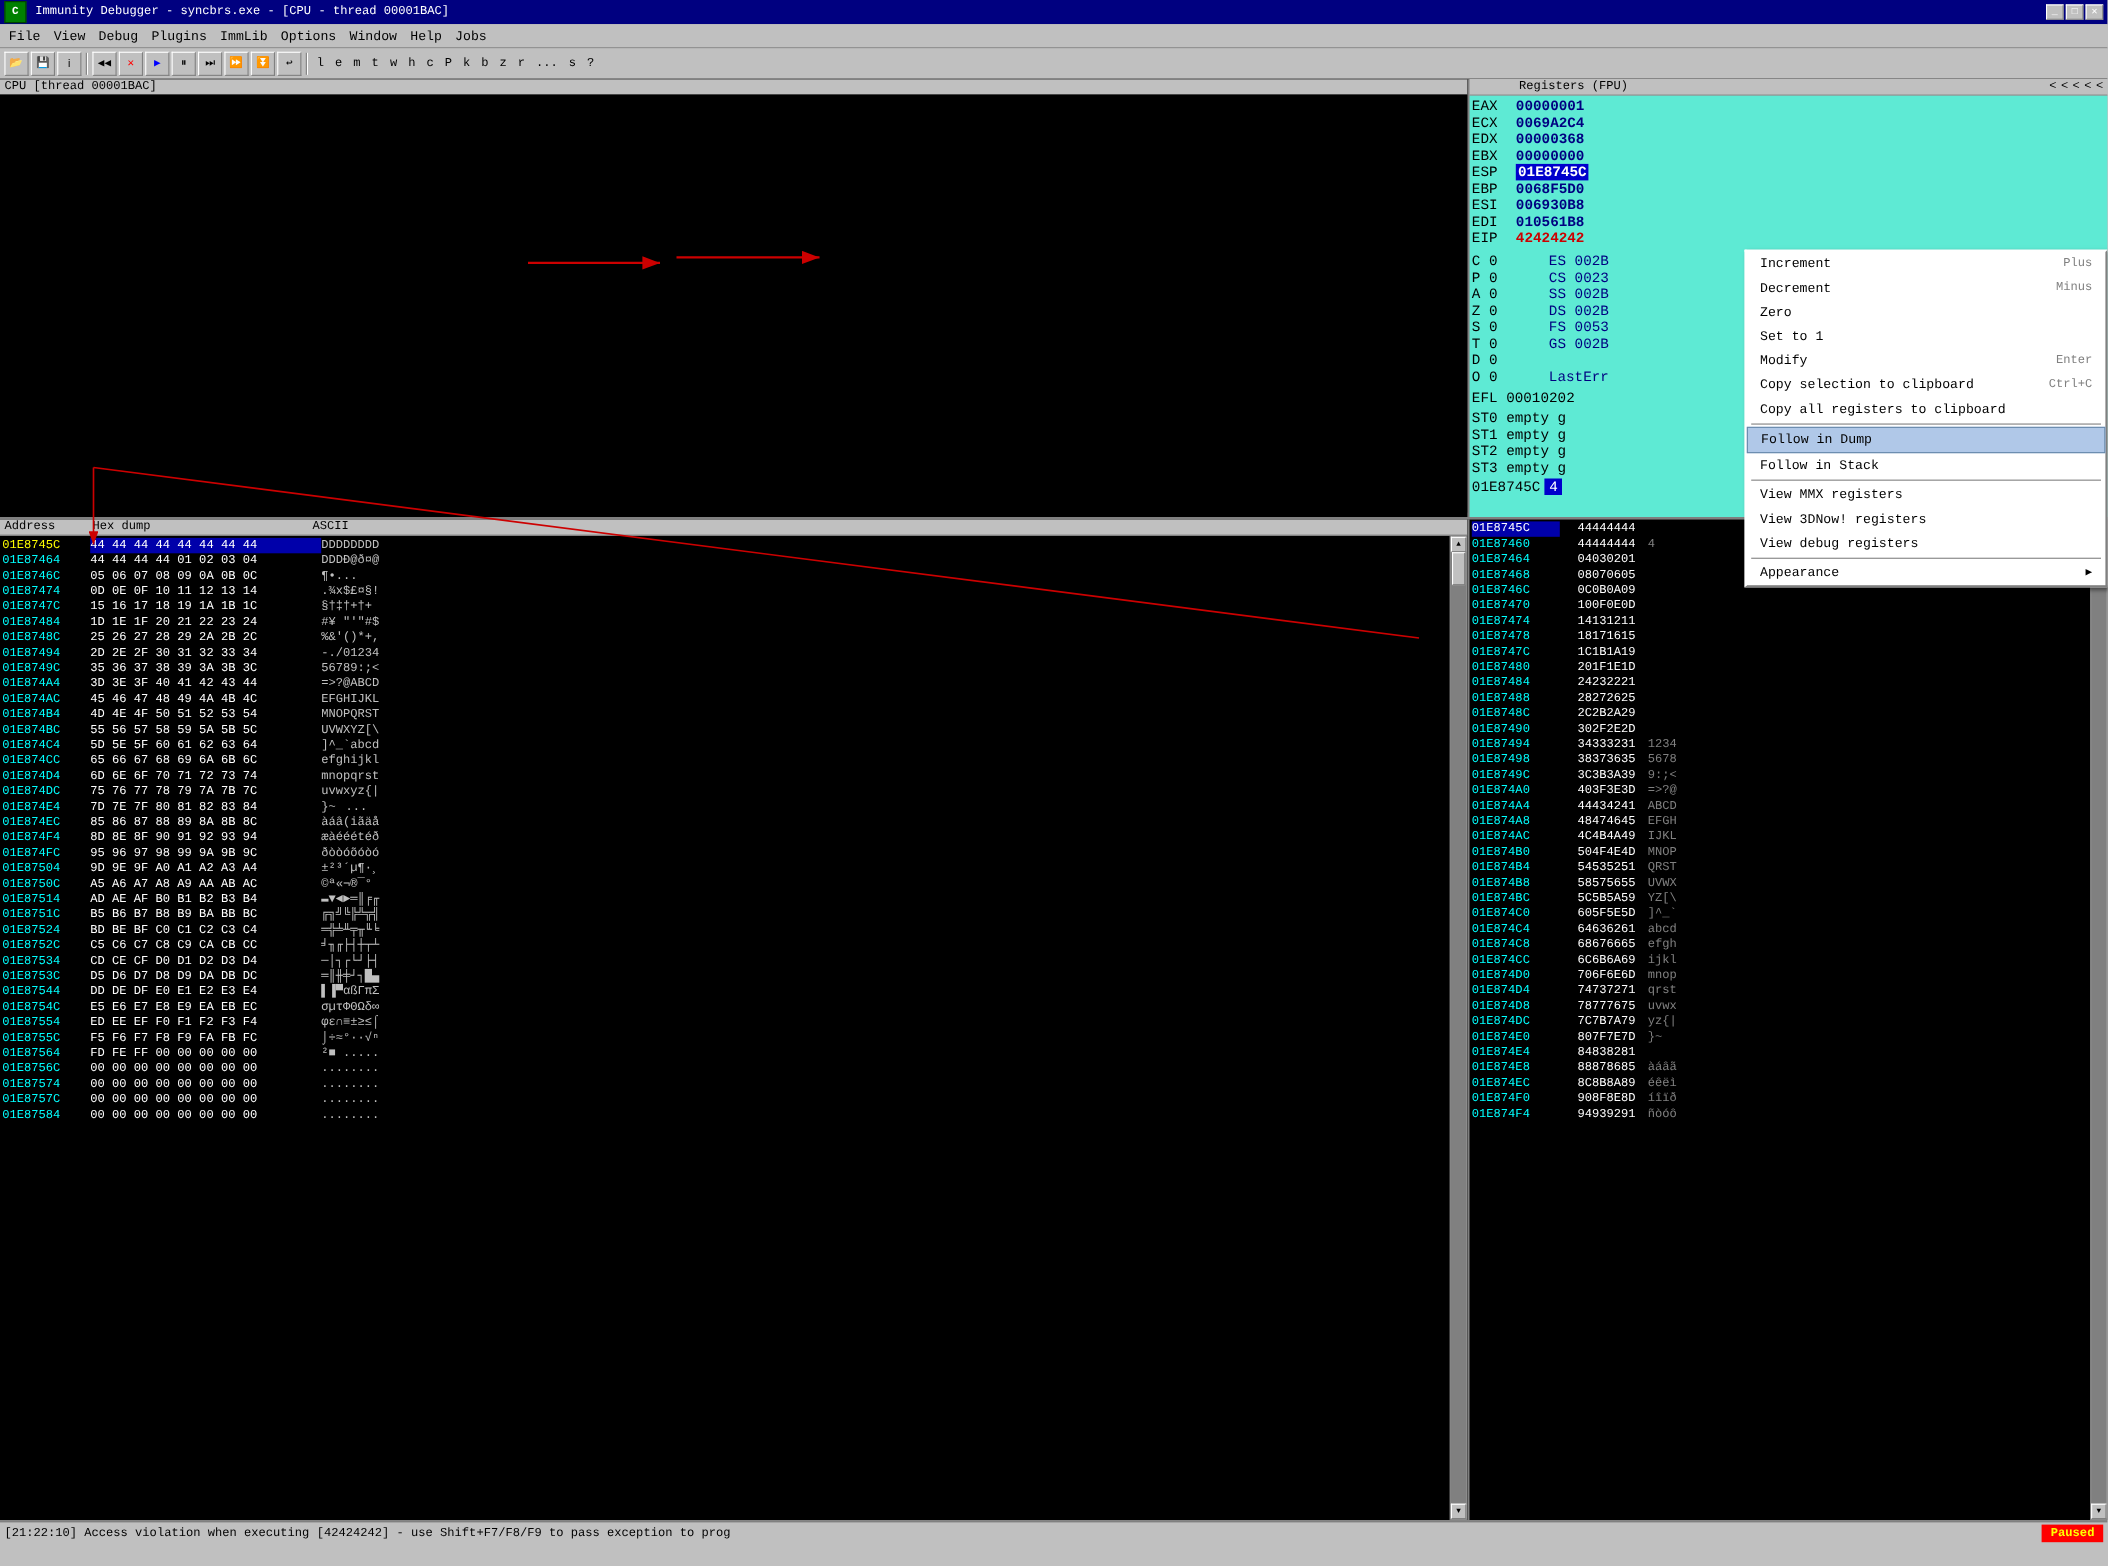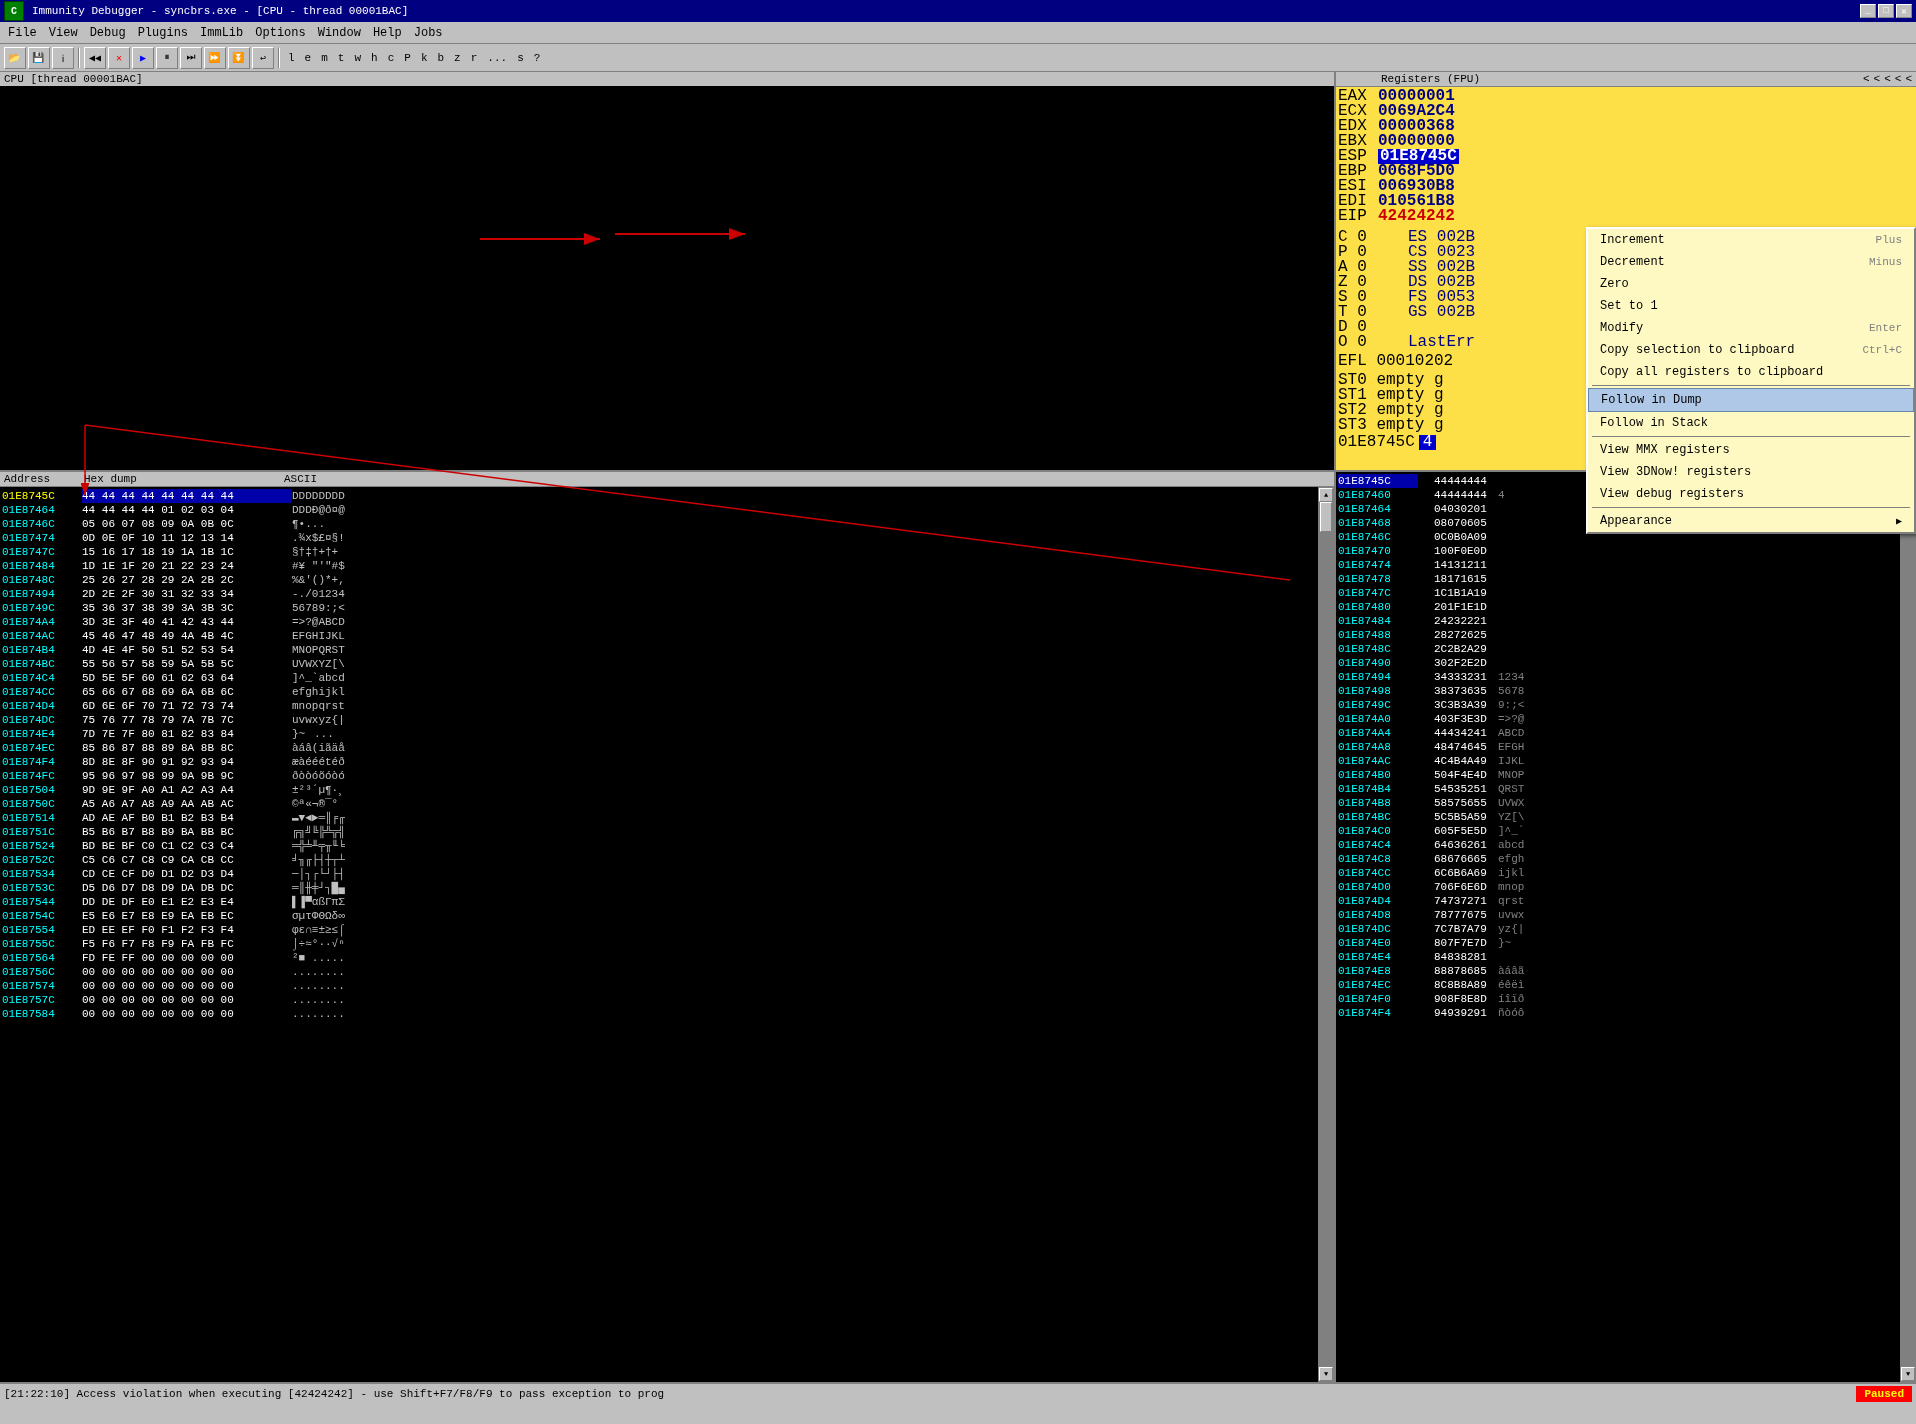--- a/index.html
+++ b/index.html
@@ -152,40 +152,40 @@
       align-items: center;
       justify-content: space-between;
       padding: 1px 4px;
       border-bottom: 1px solid #808080;
     }
     .registers-title { font-size: 11px; padding-left: 41px; }
     .reg-nav { display: flex; gap: 4px; font-size: 11px; }
     .registers-content {
       flex: 1;
       overflow: hidden;
-      background: #fde047;
+      background: #5eead4;
       padding: 2px;
-      font-size: 16px;
+      font-size: 13px;
       font-family: 'Courier New', monospace;
     }
     .reg-row {
       display: flex;
       line-height: 15px;
     }
     .reg-name { color: #000; width: 40px; }
     .reg-value { color: #000080; font-weight: bold; }
     .reg-value.red { color: #ff0000; }
 
     
     .context-menu {
       position: absolute;
       top: 155px;
       right: 0;
       width: 330px;
-      background: #fef9c3;
+      background: #ffffff;
       border: 2px solid;
       border-top-color: #fff;
       border-left-color: #fff;
       border-right-color: #808080;
       border-bottom-color: #808080;
       z-index: 100;
       box-shadow: 2px 2px 4px rgba(0,0,0,0.5);
     }
     .ctx-item {
       display: flex;

